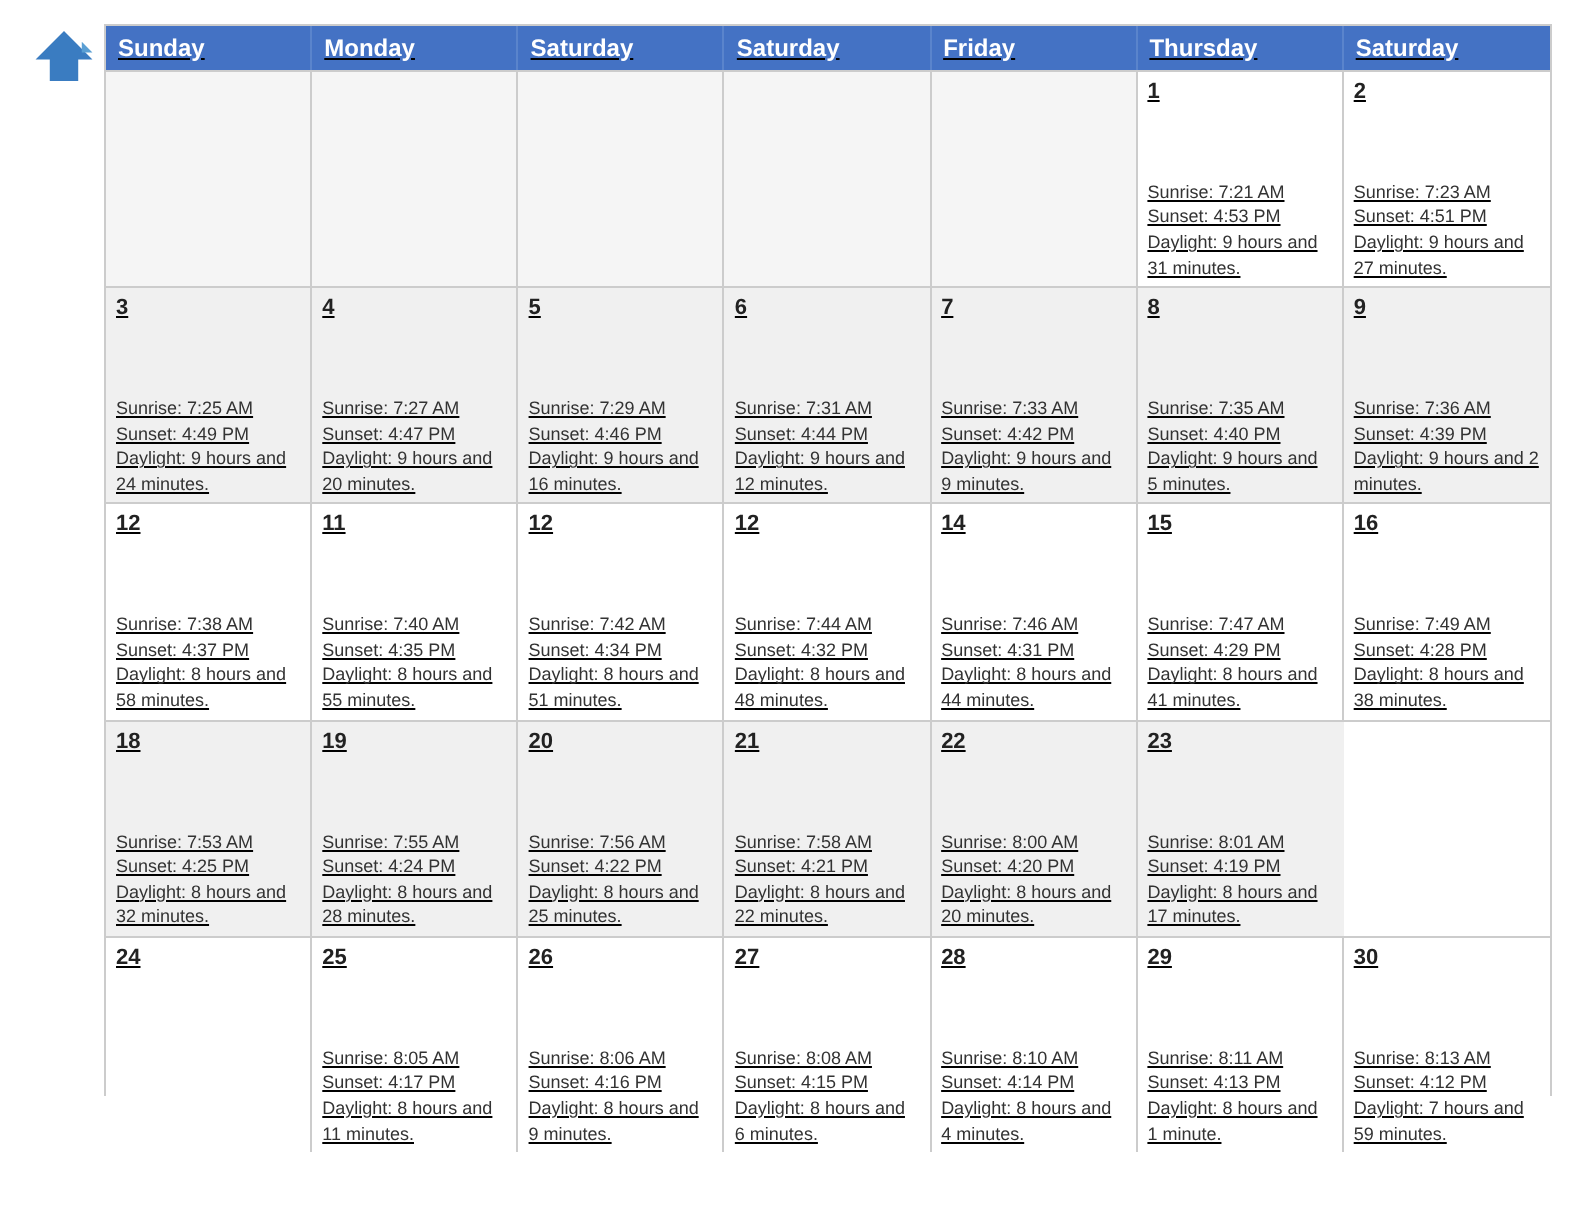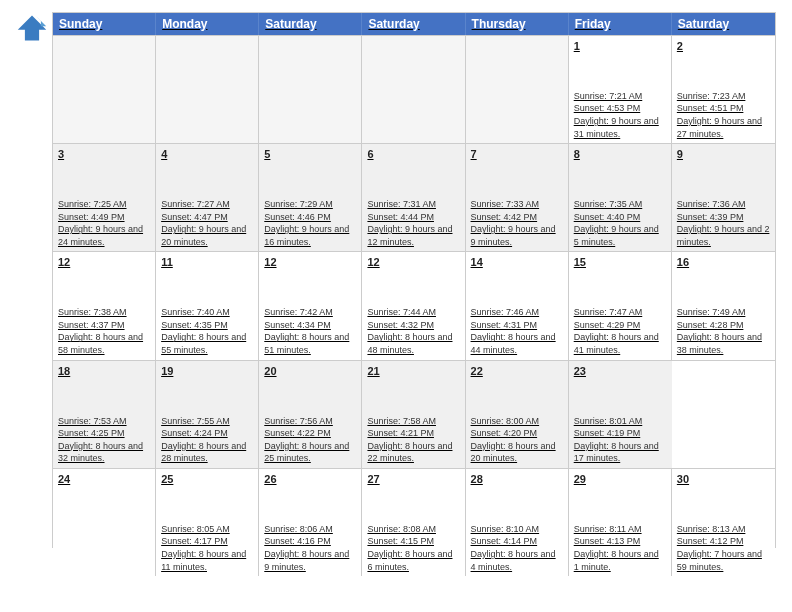--- a/index.html
+++ b/index.html
@@ -136,22 +136,22 @@
       <div class="location"></div>
     </div>
   </div>
 
   <div class="calendar">
     <div class="cal-header">
     <div class="cal-header-cell">Sunday</div>
         <div class="cal-header-cell">Monday</div>
         <div class="cal-header-cell">Saturday</div>
         <div class="cal-header-cell">Saturday</div>
+        <div class="cal-header-cell">Friday</div>
         <div class="cal-header-cell">Thursday</div>
-        <div class="cal-header-cell">Friday</div>
         <div class="cal-header-cell">Saturday</div>
       </div>
     <div class="cal-body">
     <div class="cal-row">
           <div class="cal-cell empty"></div>
           <div class="cal-cell empty"></div>
           <div class="cal-cell empty"></div>
           <div class="cal-cell empty"></div>
           <div class="cal-cell empty"></div>
           <div class="cal-cell">

